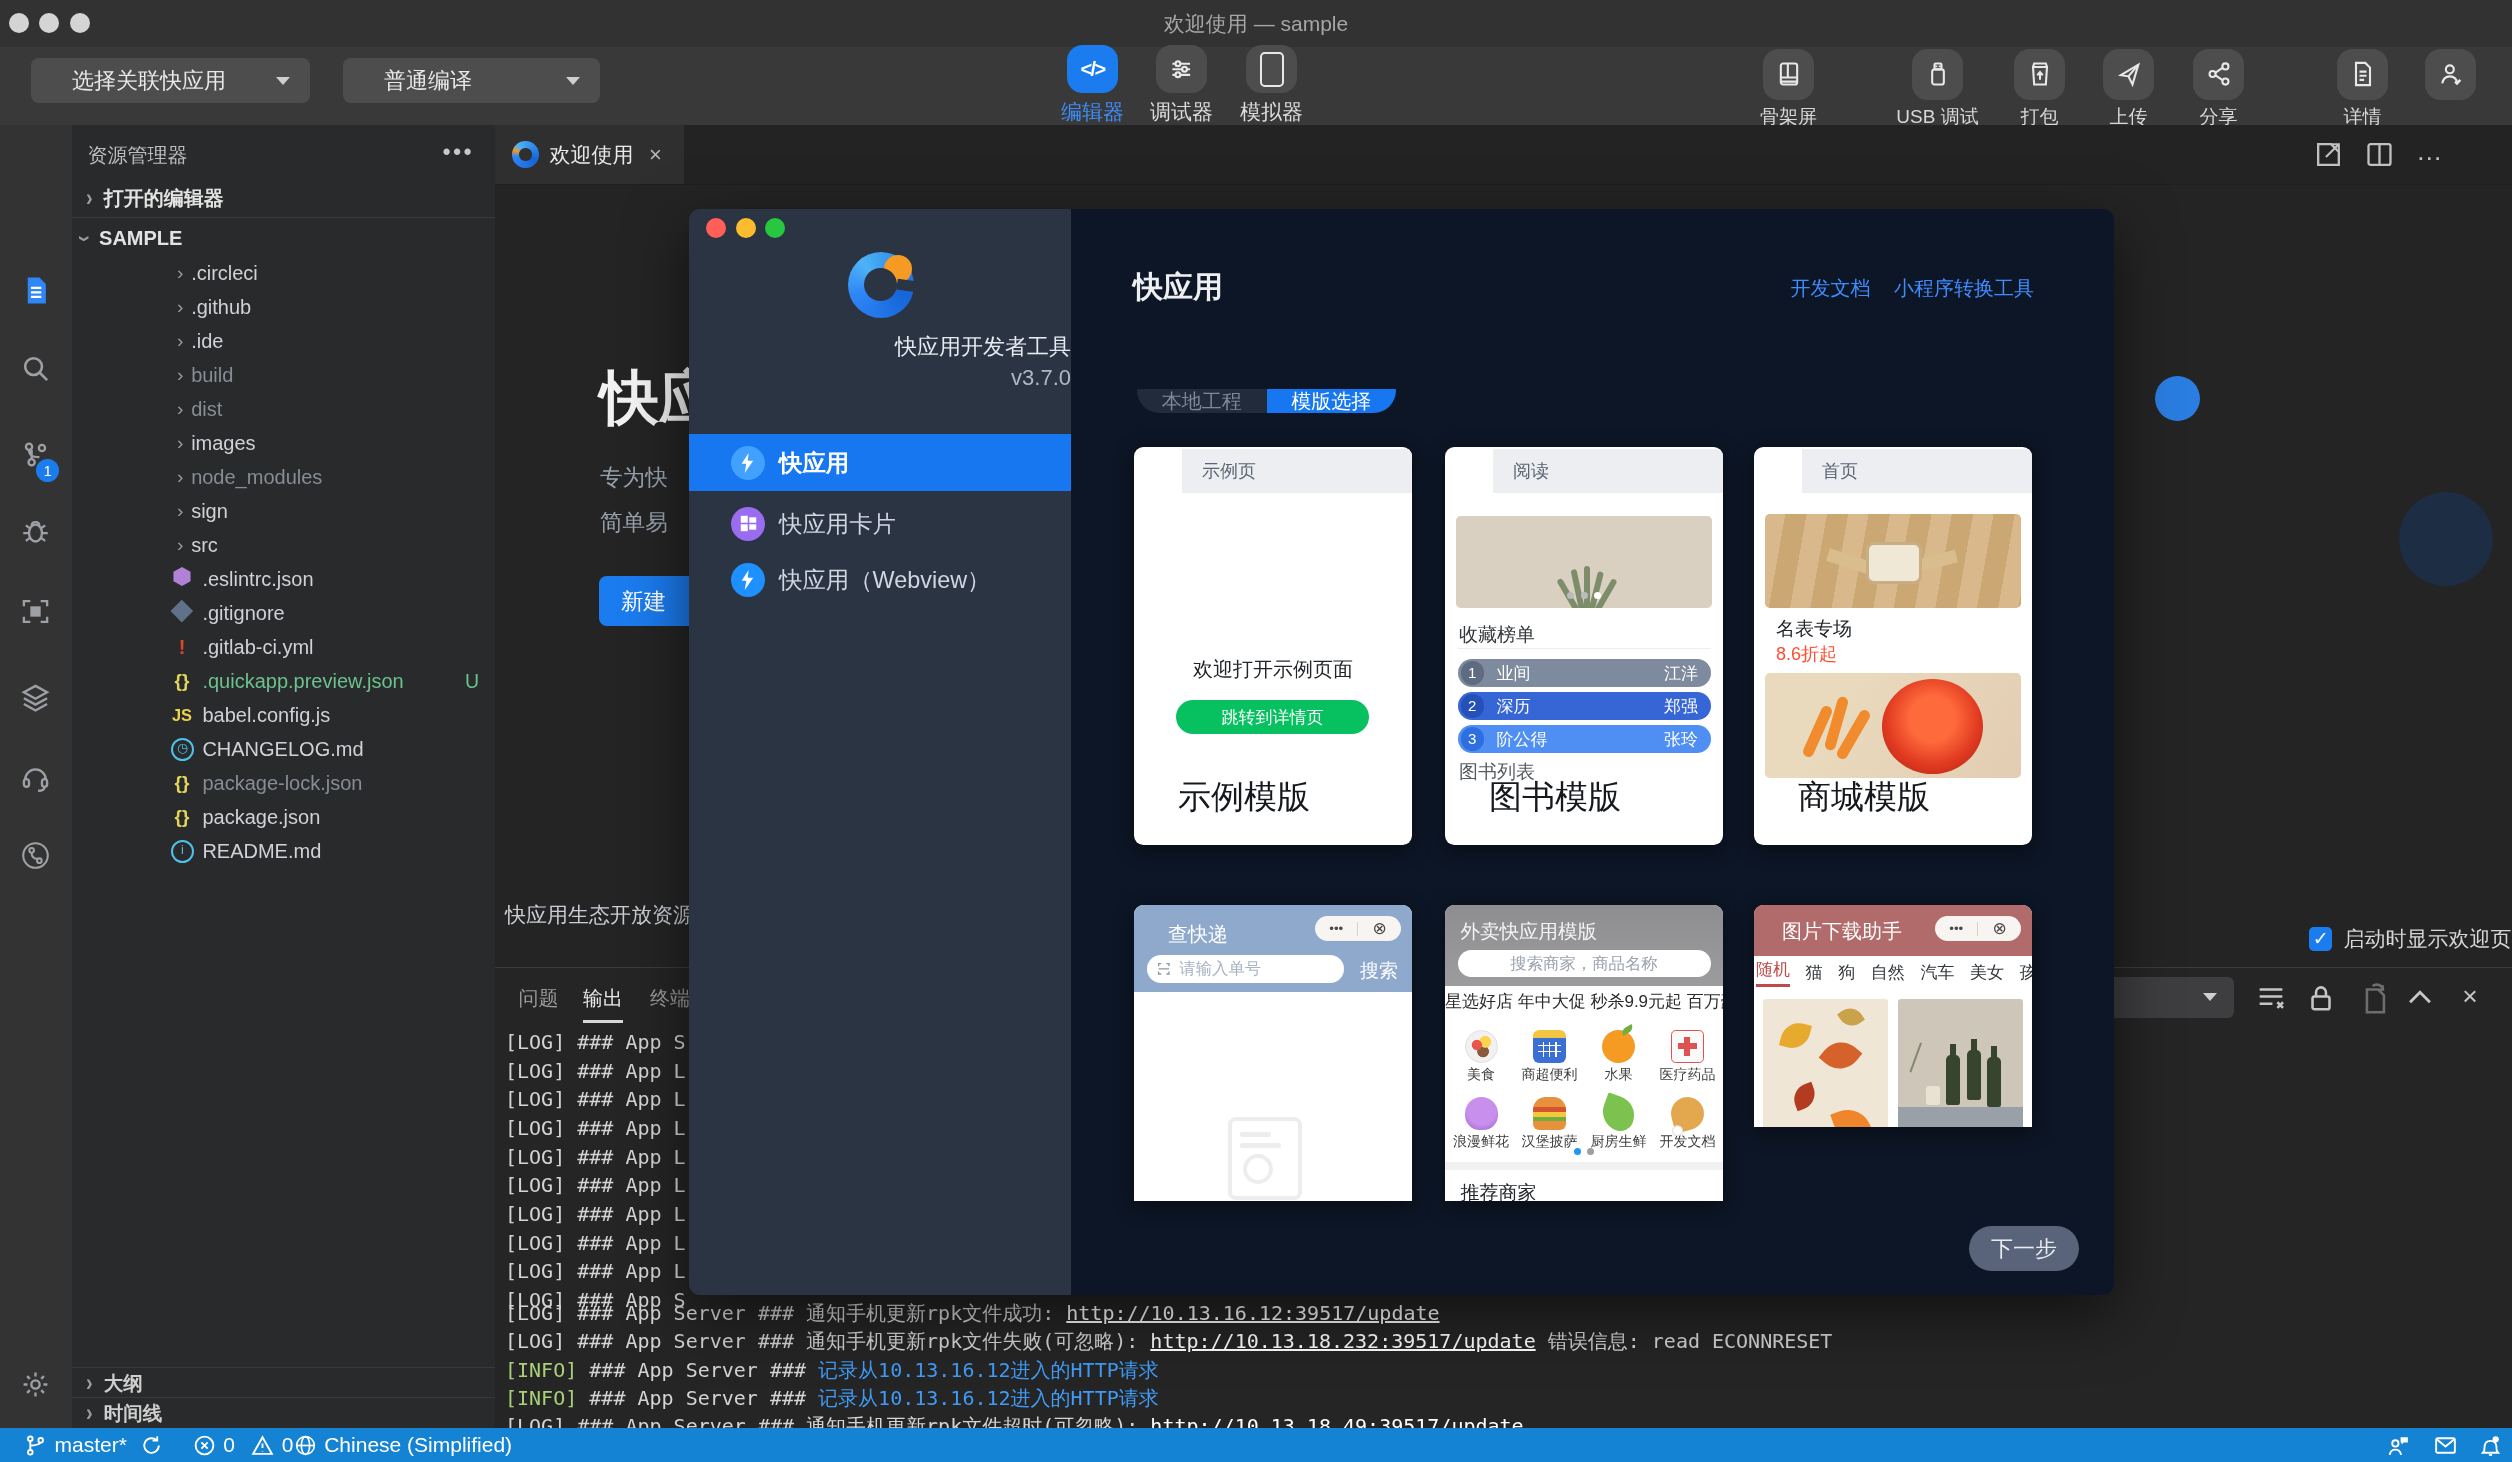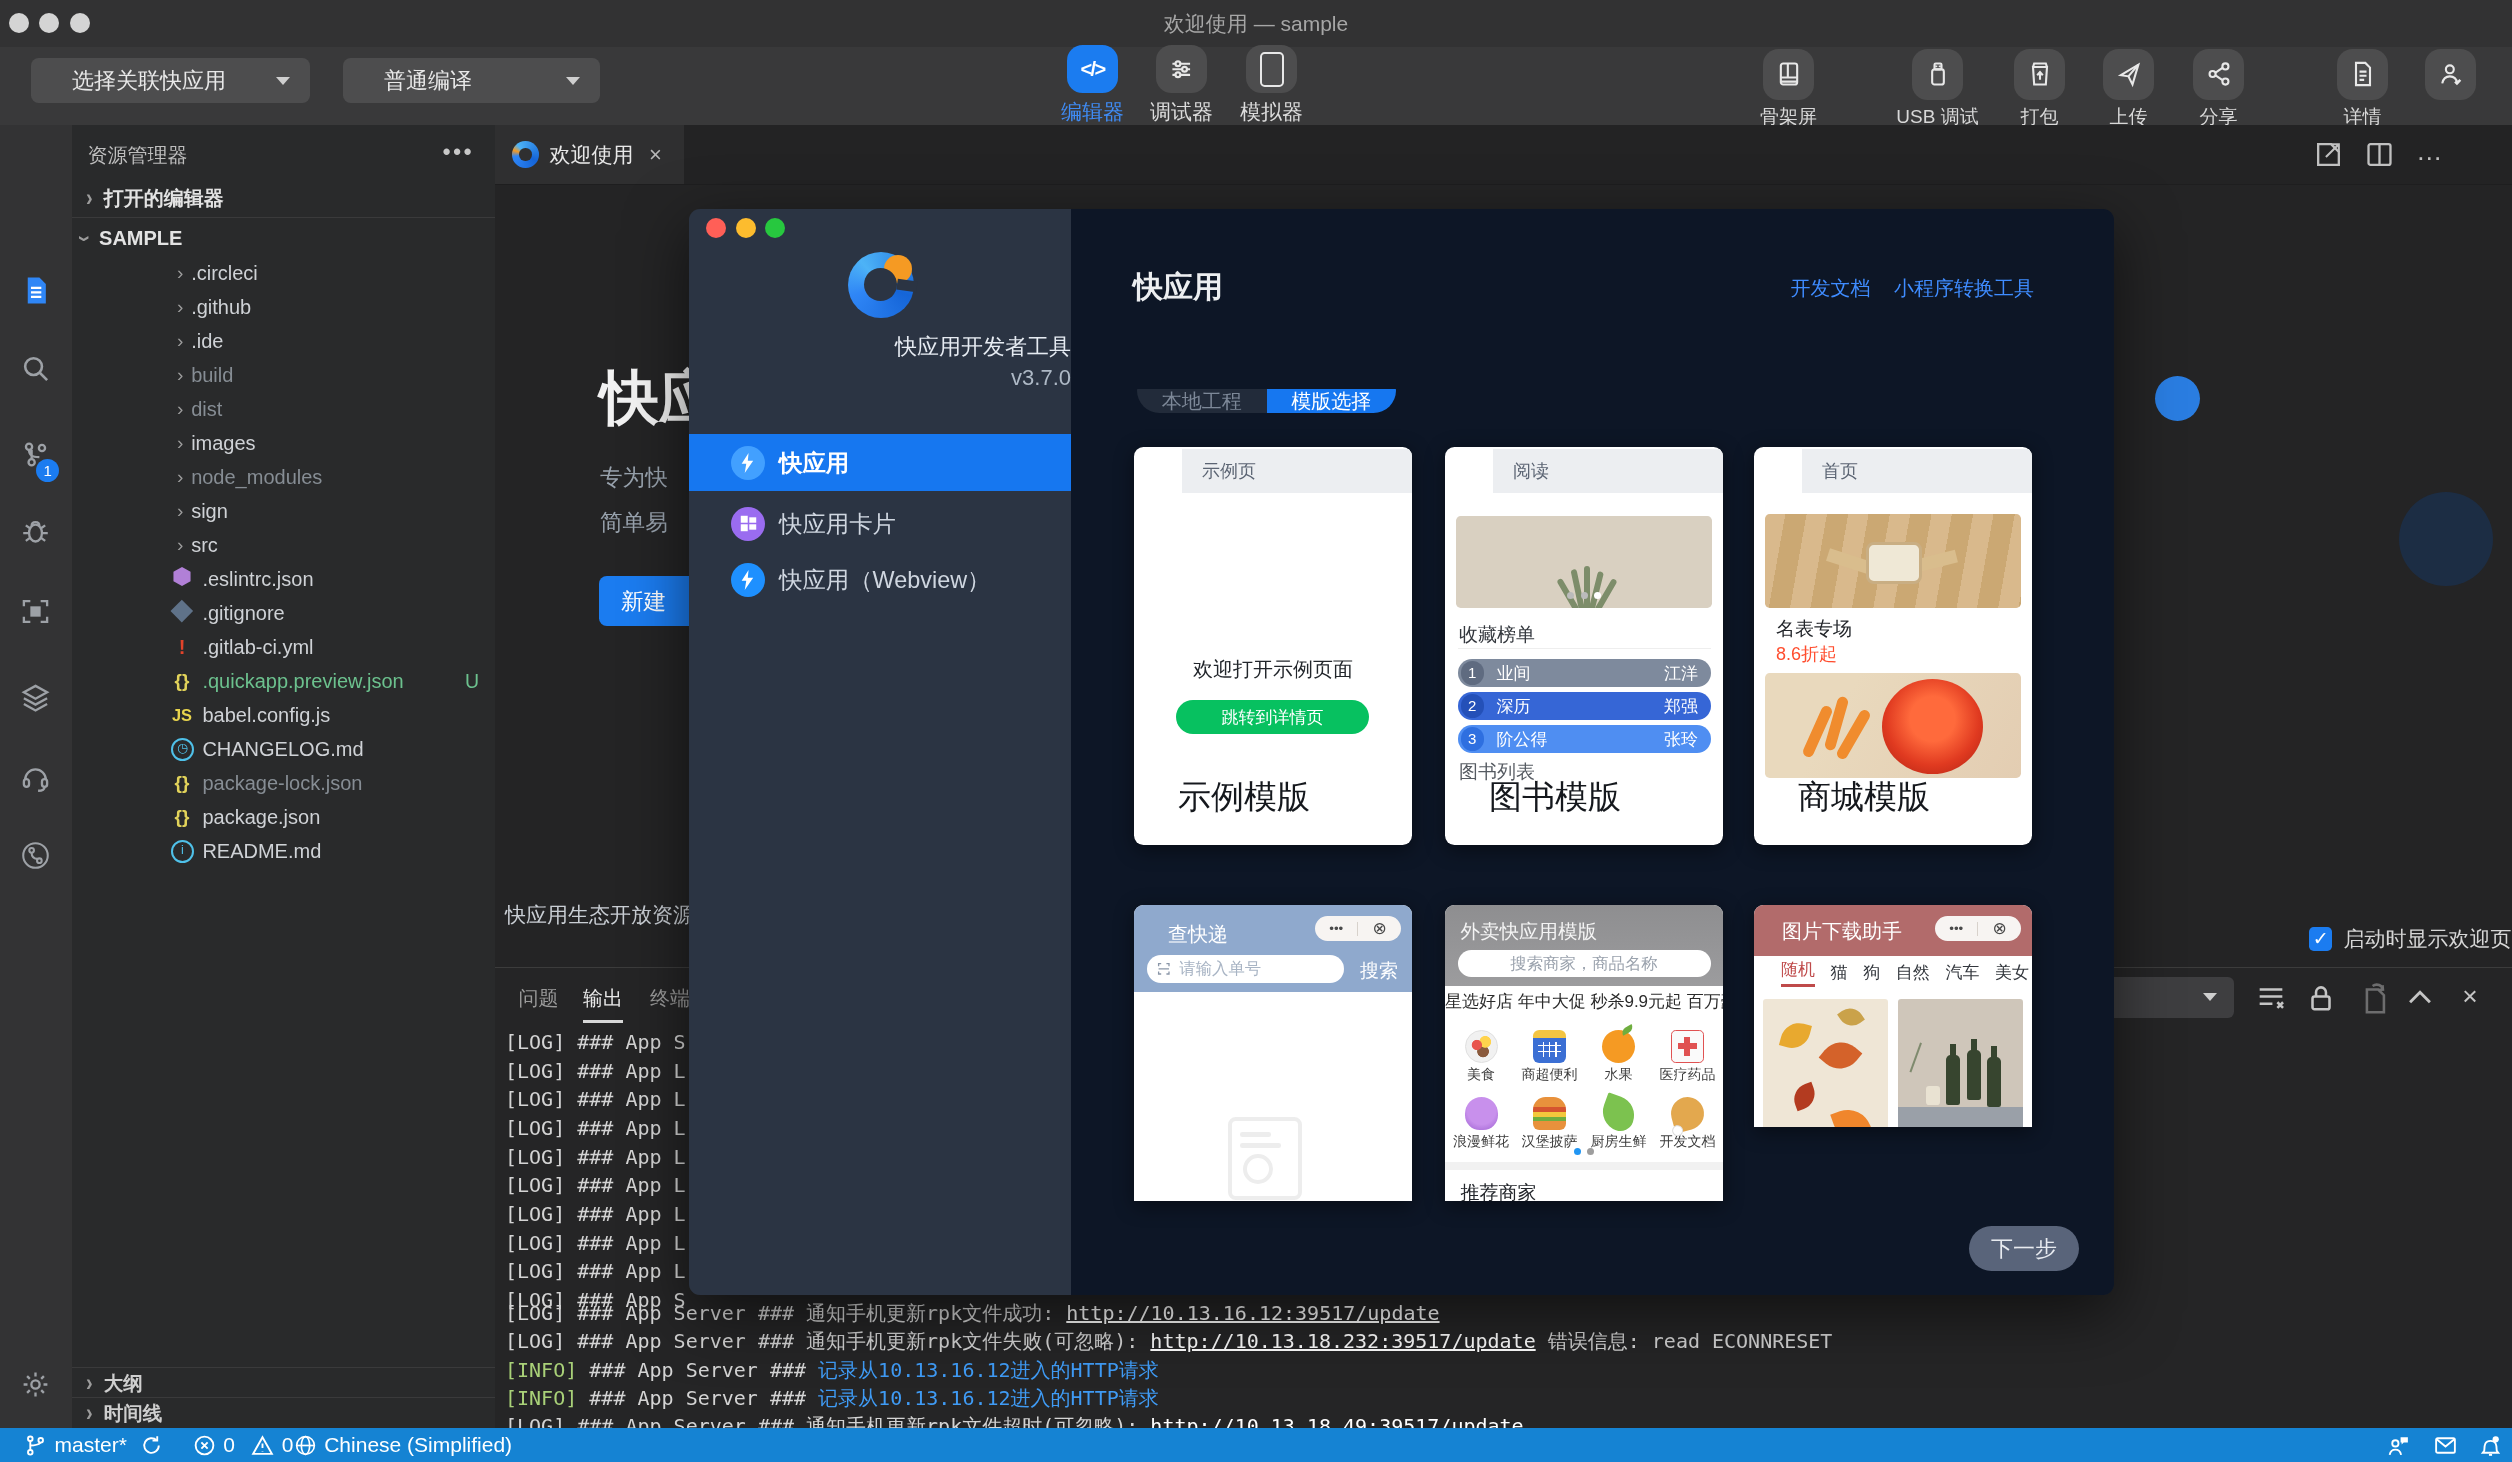--- a/index.html
+++ b/index.html
@@ -151,21 +151,21 @@
   .ic-flower{border-radius:50% 50% 45% 45%;background:radial-gradient(circle at 50% 40%,#c890ec 0 55%,#9b5fd0 100%);}
   .ic-burger{border-radius:12.5px 12.5px 6.2px 6.2px;background:linear-gradient(#e8913c 0 30%,#d5542f 30% 46%,#f3c83c 46% 60%,#6fae3f 60% 72%,#e8913c 72%);}
   .ic-veg{background:#7cc24f;border-radius:4% 60% 40% 60%;transform:rotate(20deg);}
   .ic-chicken{border-radius:50% 50% 50% 20%;background:#e3a84e;position:relative;transform:rotate(-15deg);}
   .ic-chicken:after{content:"";position:absolute;left:-3.1px;bottom:-3.1px;width:9.4px;height:9.4px;border-radius:50%;background:#fff;border:1.6px solid #ddd;}
   .c5dots{position:absolute;left:0;top:239px;width:100%;text-align:center;}
   .c5divider{position:absolute;left:0;top:257px;width:100%;height:7.8px;background:#f1f1f1;}
   .c5sec{position:absolute;left:15.6px;top:275px;font-size:19px;color:#23262b;}
   .c6head{position:absolute;left:0;top:0;width:100%;height:51px;background:#b26b6b;}
   .c6title{position:absolute;left:28px;top:12.5px;color:#fff;font-size:20px;}
-  .c6tabs{position:absolute;left:0;top:51px;width:100%;height:33px;background:#fff;display:flex;gap:15.6px;padding:0 27px;align-items:center;font-size:17px;color:#33373d;overflow:hidden;box-sizing:border-box;white-space:nowrap;}
+  .c6tabs{position:absolute;left:0;top:51px;width:100%;height:33px;background:#fff;display:flex;gap:15.6px;padding:0 2px;align-items:center;font-size:17px;color:#33373d;overflow:hidden;box-sizing:border-box;white-space:nowrap;}
   .c6tab.on{color:#bf4a4a;border-bottom:3.1px solid #bf4a4a;padding-bottom:3.1px;}
   .pimg{position:absolute;border-radius:3.1px;overflow:hidden;}
   .lf{position:absolute;border-radius:70% 0 70% 0;}
   .bottle{position:absolute;width:14px;height:50px;background:#37452f;border-radius:4.7px 4.7px 2.3px 2.3px;}
   .bottle:before{content:"";position:absolute;left:3.9px;top:-11px;width:6.2px;height:12.5px;background:#37452f;}
   .nextbtn{position:absolute;left:898px;top:1017px;width:110px;height:45px;border-radius:22.6px;background:#59647a;color:#e8ebf0;font-size:22px;display:flex;align-items:center;justify-content:center;}
   svg{display:block;}
 </style>
 </head>
 <body>

